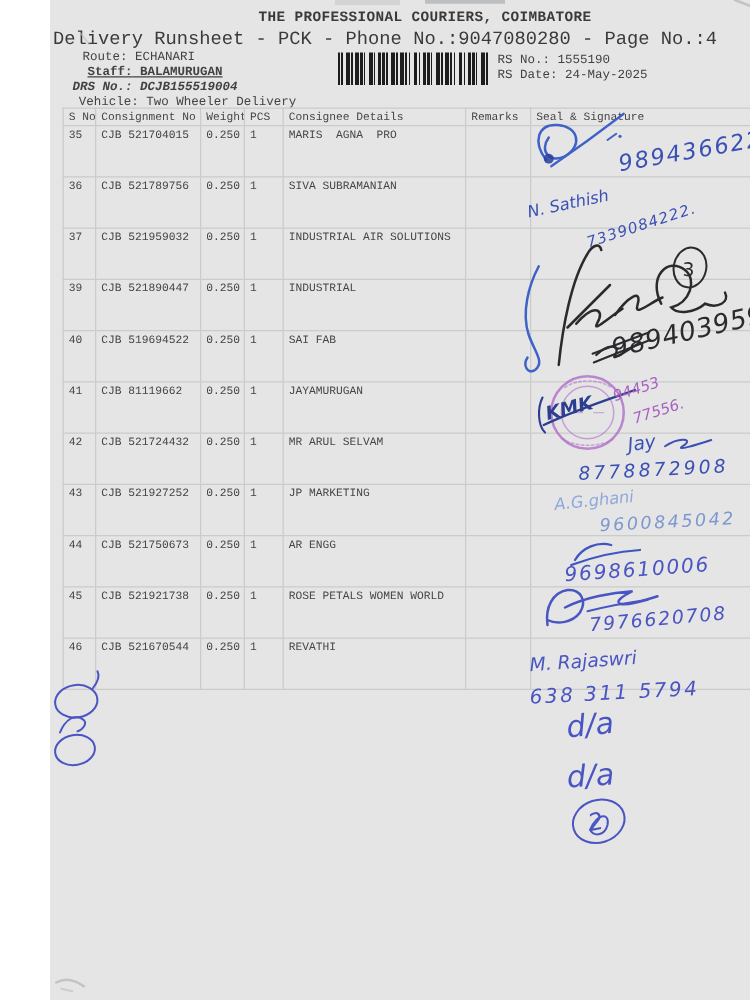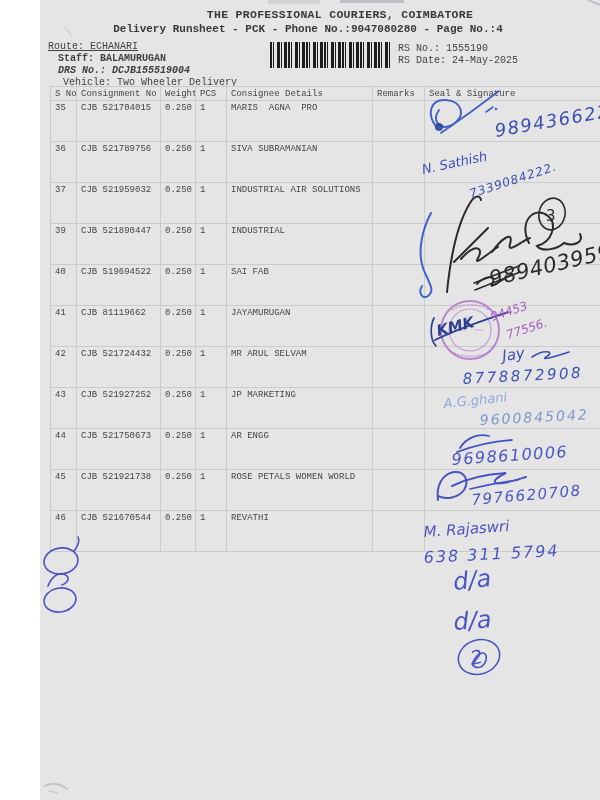--- a/index.html
+++ b/index.html
@@ -1,24 +1,24 @@
 <!DOCTYPE html>
 <html><head>
 <meta charset="utf-8">
 <style>
   html,body{margin:0;padding:0;background:#ffffff;}
   .page{position:relative;width:600px;height:800px;background:#e5e5e5;overflow:hidden;
         font-family:"Liberation Mono","DejaVu Sans Mono",monospace;color:#3f3f3f;margin-left:40px;}
   .title{position:absolute;top:8px;left:0;width:600px;text-align:center;
          font-size:11.5px;font-weight:bold;color:#3a3a3a;letter-spacing:.3px;}
   .subtitle{position:absolute;top:23px;left:0;width:536px;text-align:center;
-            font-size:11px;font-weight:bold;color:#3a3a3a;}
+            font-size:15px;font-weight:normal;color:#3a3a3a;}
   .meta-line{position:absolute;font-size:10px;white-space:pre;color:#424242;}
-  .m-route{top:41px;left:8px;text-decoration:underline;}
-  .m-staff{top:53px;left:18px;font-weight:bold;}
+  .m-route{top:41px;left:26px;}
+  .m-staff{top:53px;left:30px;font-weight:bold;text-decoration:underline;}
   .m-drs{top:65px;left:18px;font-weight:bold;font-style:italic;}
   .m-vehicle{top:77px;left:23px;}
   .m-rsno{top:43px;left:358px;}
   .m-rsdate{top:55px;left:358px;}
   .barcode{position:absolute;left:230px;top:42px;width:121px;height:26px;
      background:repeating-linear-gradient(90deg,#1d1d1d 0 2px,transparent 2px 3px,
        #1d1d1d 3px 4px,transparent 4px 7px,#1d1d1d 7px 10px,transparent 10px 11px,
        #1d1d1d 11px 12px,transparent 12px 14px,#1d1d1d 14px 17px,transparent 17px 18px);}
   table.runsheet{position:absolute;left:10px;top:86px;width:583px;
      border-collapse:collapse;table-layout:fixed;}

